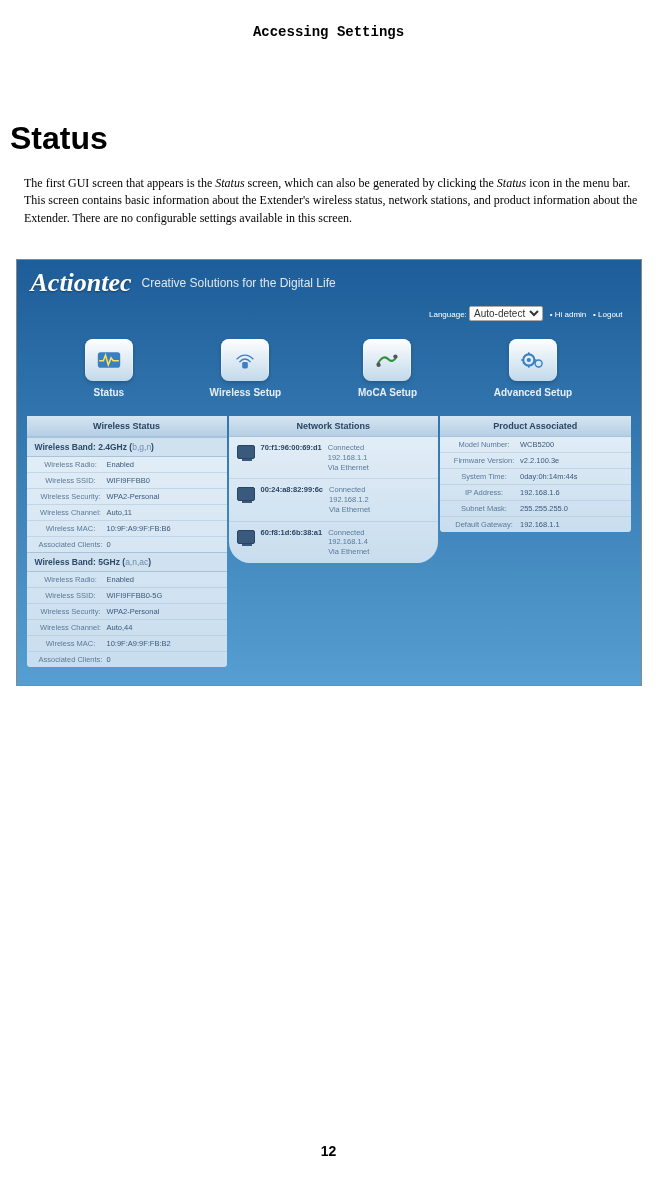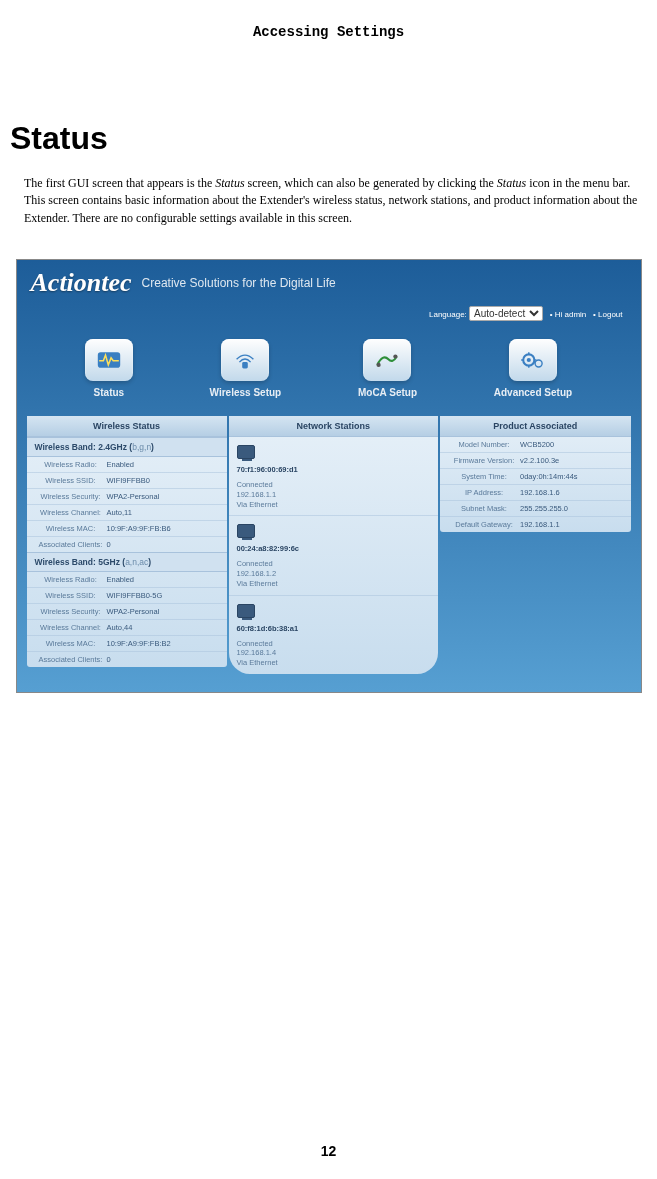--- a/index.html
+++ b/index.html
@@ -136,21 +136,20 @@
   .kv-row:last-child { border-bottom: none; }
   .k { flex: 0 0 72px; color: #5a7a9a; }
   .v { color: #3a5a7d; }
   .station {
     display: flex;
     align-items: flex-start;
     gap: 6px;
     padding: 6px 8px;
     border-bottom: 1px solid rgba(168,194,220,0.5);
     font-size: 7.5px;
-    flex-direction: column;
   }
   .station:last-child { border-bottom: none; }
   .station-icon {
     width: 18px;
     height: 14px;
     background: #3a5a7d;
     border: 1px solid #2a4563;
     border-radius: 2px;
     position: relative;
     margin-top: 2px;

